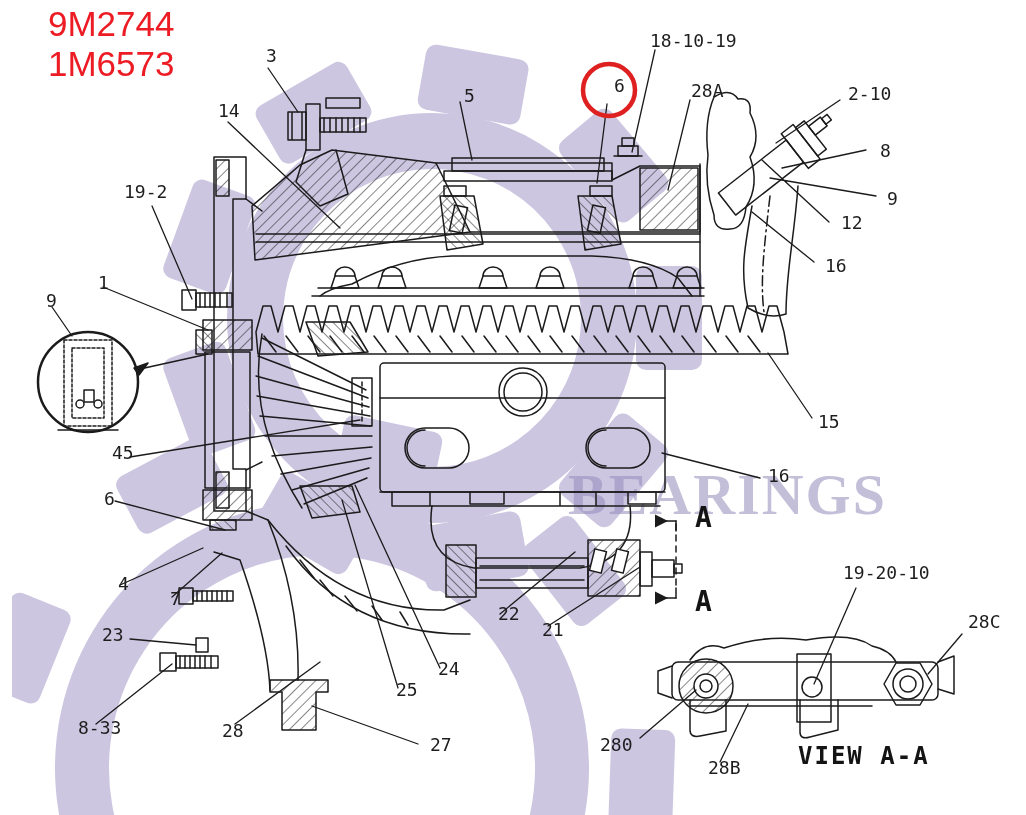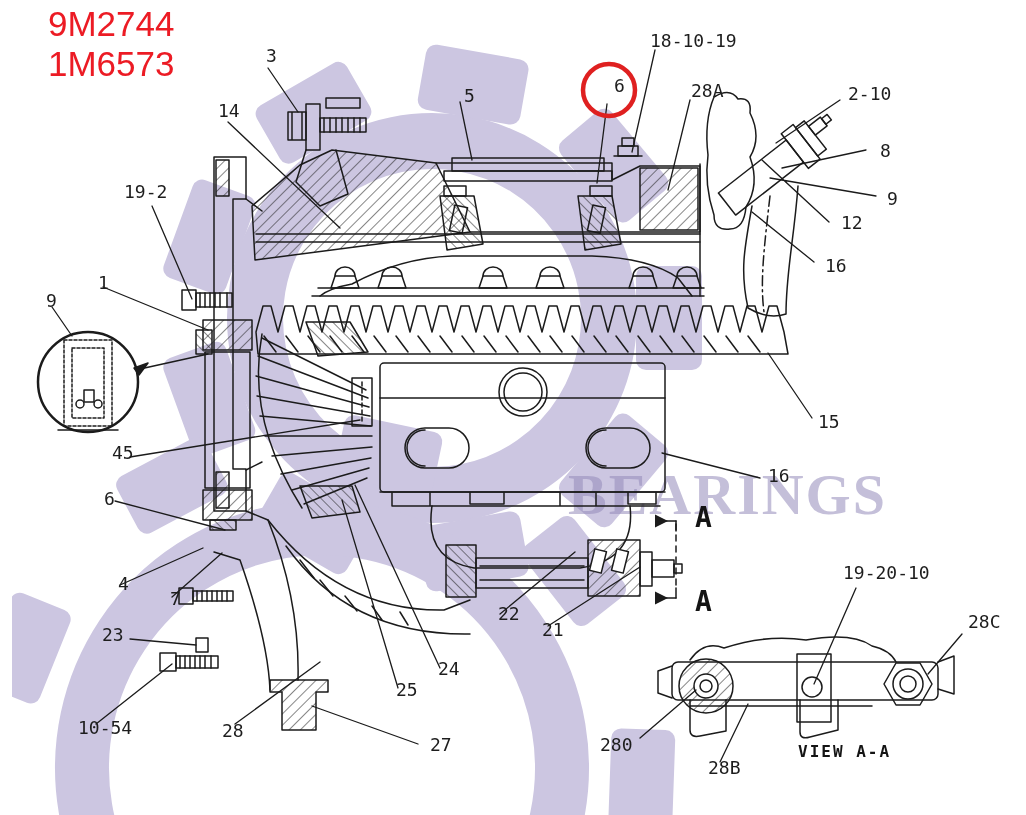--- a/index.html
+++ b/index.html
@@ -13,21 +13,21 @@
             color:rgba(148,138,186,0.58);white-space:nowrap;}
   .wm-tag{position:absolute;left:556px;top:466px;font-family:"Liberation Serif",serif;
           font-weight:bold;font-size:58px;letter-spacing:2px;line-height:1;
           color:rgba(148,138,186,0.55);white-space:nowrap;}
   
   .pn{position:absolute;left:36px;font-family:"Liberation Sans",sans-serif;
       font-weight:500;font-size:35px;color:#ec1b24;line-height:1;white-space:nowrap;}
   
   .co{position:absolute;font-size:18px;color:#1d1d1d;white-space:nowrap;line-height:1.1;}
   .secA{position:absolute;font-size:28px;font-weight:bold;color:#141414;line-height:1;}
-  .viewlab{position:absolute;left:786px;top:742px;font-size:16px;font-weight:bold;
+  .viewlab{position:absolute;left:786px;top:742px;font-size:24px;font-weight:bold;
            letter-spacing:2px;color:#141414;white-space:nowrap;}
 </style>
 </head>
 <body>
 
 <div class="stage">
 
   <div class="layer">
     <svg width="1026" height="815" viewBox="0 0 1026 815">
       <g fill="#ccc6e1" stroke="none">
@@ -276,21 +276,21 @@
     <span class="co" style="left:112px;top:182px">19-2</span>
     <span class="co" style="left:86px;top:273px">1</span>
     <span class="co" style="left:34px;top:291px">9</span>
     <span class="co" style="left:806px;top:412px">15</span>
     <span class="co" style="left:756px;top:466px">16</span>
     <span class="co" style="left:100px;top:443px">45</span>
     <span class="co" style="left:92px;top:489px">6</span>
     <span class="co" style="left:106px;top:574px">4</span>
     <span class="co" style="left:158px;top:589px">7</span>
     <span class="co" style="left:90px;top:625px">23</span>
-    <span class="co" style="left:66px;top:718px">10-54</span>
+    <span class="co" style="left:66px;top:718px">8-33</span>
     <span class="co" style="left:210px;top:721px">28</span>
     <span class="co" style="left:418px;top:735px">27</span>
     <span class="co" style="left:384px;top:680px">25</span>
     <span class="co" style="left:426px;top:659px">24</span>
     <span class="co" style="left:486px;top:604px">22</span>
     <span class="co" style="left:530px;top:620px">21</span>
     <span class="co" style="left:588px;top:735px">280</span>
     <span class="co" style="left:696px;top:758px">28B</span>
     <span class="co" style="left:831px;top:563px">19-20-10</span>
     <span class="co" style="left:956px;top:612px">28C</span>

